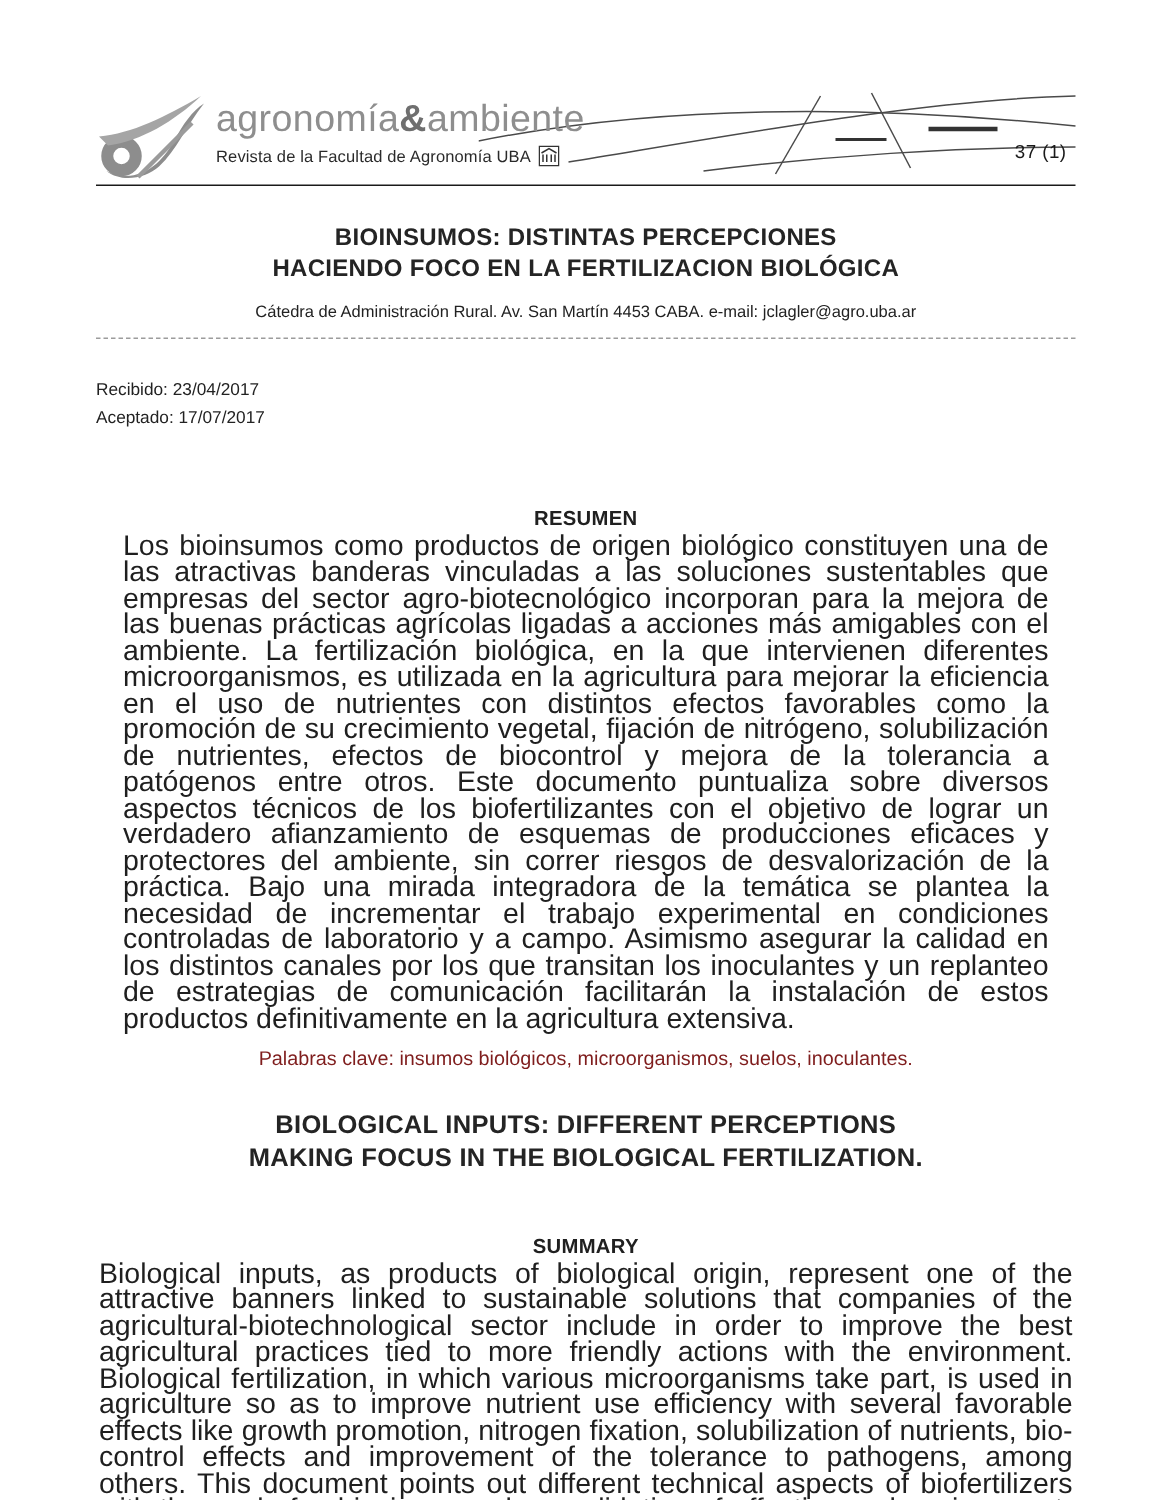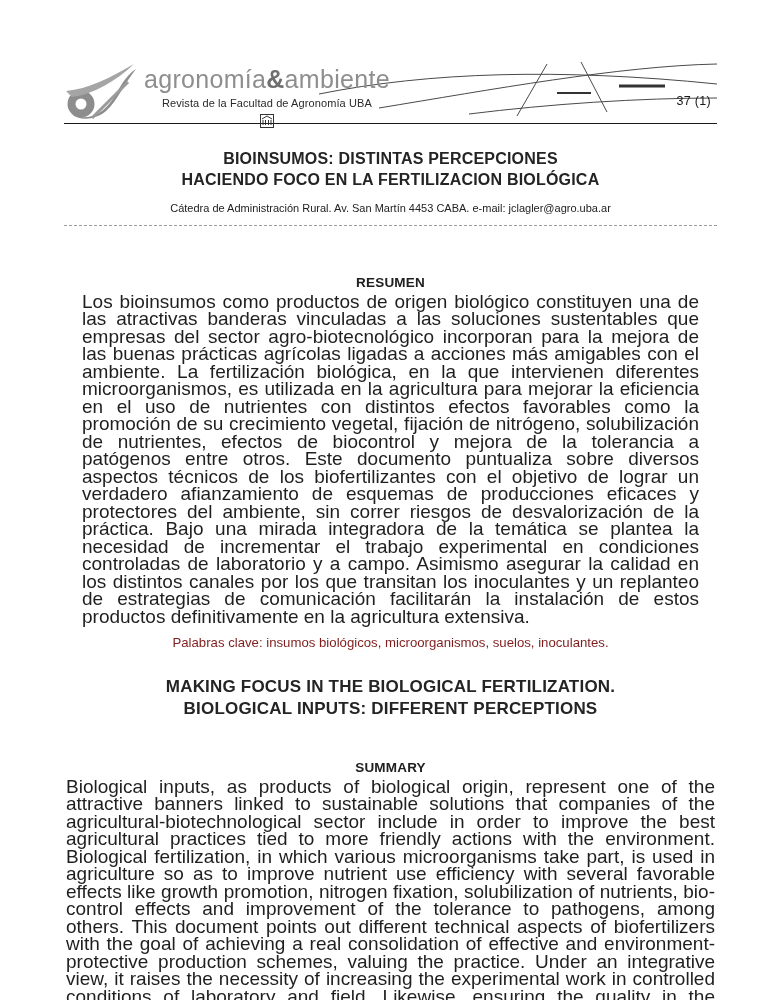--- a/index.html
+++ b/index.html
@@ -17,21 +17,21 @@
     position:relative; height:58px;
     border-bottom:1.5px solid #1a1a1a;
   }
   .logo-mark { position:absolute; left:2px; top:-2px; width:70px; height:58px; }
   .brand { position:absolute; left:80px; top:0; z-index:2; }
   .wordmark {
     font-size:25px; letter-spacing:0.3px; color:#8e8e8e; line-height:26px;
     font-weight:400; white-space:nowrap;
   }
   .wm-amp { font-weight:700; color:#6f6f6f; }
-  .subtitle-row { margin-top:5px; display:flex; align-items:center; gap:5px;flex-direction:column; }
+  .subtitle-row { margin-top:5px; display:flex; align-items:flex-end; gap:5px; }
   .subtitle-row .sub { font-size:11px; color:#2a2a2a; letter-spacing:0.1px; }
   .uba-crest { width:14px; height:14px; }
   .flourish { position:absolute; right:-2px; top:-6px; width:400px; height:60px; z-index:1; pointer-events:none; }
   .issue {
     position:absolute; right:6px; bottom:15px; z-index:3;
     font-size:12.5px; color:#1a1a1a; letter-spacing:0.3px;
   }
 
   
   .title { margin-top:24px; text-align:center; font-size:16px; font-weight:700; color:#242424; letter-spacing:0.2px; }
@@ -104,27 +104,31 @@
     <span class="tl">BIOINSUMOS: DISTINTAS PERCEPCIONES</span>
     <span class="tl">HACIENDO FOCO EN LA FERTILIZACION BIOLÓGICA</span>
   </h1>
 
   <div class="byline">
     <span class="bl">Cátedra de Administración Rural. Av. San Martín 4453 CABA. e-mail: jclagler@agro.uba.ar</span>
   </div>
 
   <div class="dotted-rule"></div>
 
+  <div class="dates">
+    <div class="date-row"><span>Recibido:</span> <span>23/04/2017</span></div>
+    <div class="date-row"><span>Aceptado:</span> <span>17/07/2017</span></div>
+  </div>
 
   <h2 class="abs-heading">RESUMEN</h2>
   <p class="abs-body es">Los bioinsumos como productos de origen biológico constituyen una de las atractivas banderas vinculadas a las soluciones sustentables que empresas del sector agro-biotecnológico incorporan para la mejora de las buenas prácticas agrícolas ligadas a acciones más amigables con el ambiente. La fertilización biológica, en la que intervienen diferentes microorganismos, es utilizada en la agricultura para mejorar la eficiencia en el uso de nutrientes con distintos efectos favorables como la promoción de su crecimiento vegetal, fijación de nitrógeno, solubilización de nutrientes, efectos de biocontrol y mejora de la tolerancia a patógenos entre otros. Este documento puntualiza sobre diversos aspectos técnicos de los biofertilizantes con el objetivo de lograr un verdadero afianzamiento de esquemas de producciones eficaces y protectores del ambiente, sin correr riesgos de desvalorización de la práctica. Bajo una mirada integradora de la temática se plantea la necesidad de incrementar el trabajo experimental en condiciones controladas de laboratorio y a campo. Asimismo asegurar la calidad en los distintos canales por los que transitan los inoculantes y un replanteo de estrategias de comunicación facilitarán la instalación de estos productos definitivamente en la agricultura extensiva.</p>
   <p class="keywords es"><span>Palabras clave:</span><span> insumos biológicos, microorganismos, suelos, inoculantes.</span></p>
 
   <h1 class="title-en">
+    <span class="tl">BIOLOGICAL INPUTS: DIFFERENT PERCEPTIONS</span>
     <span class="tl">MAKING FOCUS IN THE BIOLOGICAL FERTILIZATION.</span>
-    <span class="tl">BIOLOGICAL INPUTS: DIFFERENT PERCEPTIONS</span>
   </h1>
 
   <h2 class="abs-heading en">SUMMARY</h2>
   <p class="abs-body en">Biological inputs, as products of biological origin, represent one of the attractive banners linked to sustainable solutions that companies of the agricultural-biotechnological sector include in order to improve the best agricultural practices tied to more friendly actions with the environment. Biological fertilization, in which various microorganisms take part, is used in agriculture so as to improve nutrient use efficiency with several favorable effects like growth promotion, nitrogen fixation, solubilization of nutrients, bio-control effects and improvement of the tolerance to pathogens, among others. This document points out different technical aspects of biofertilizers with the goal of achieving a real consolidation of effective and environment-protective production schemes, valuing the practice. Under an integrative view, it raises the necessity of increasing the experimental work in controlled conditions of laboratory and field. Likewise, ensuring the quality in the different channels which through the inoculants transit, and redefining communication strategies, will make easier to definitely install these products in the extensive agriculture market.</p>
   <p class="keywords en"><span class="kw-label-bold">Keywords:</span><span> biological inputs, afianzamiento, soil, inoculants.</span></p>
 
 </div>
 
 </body></html>

